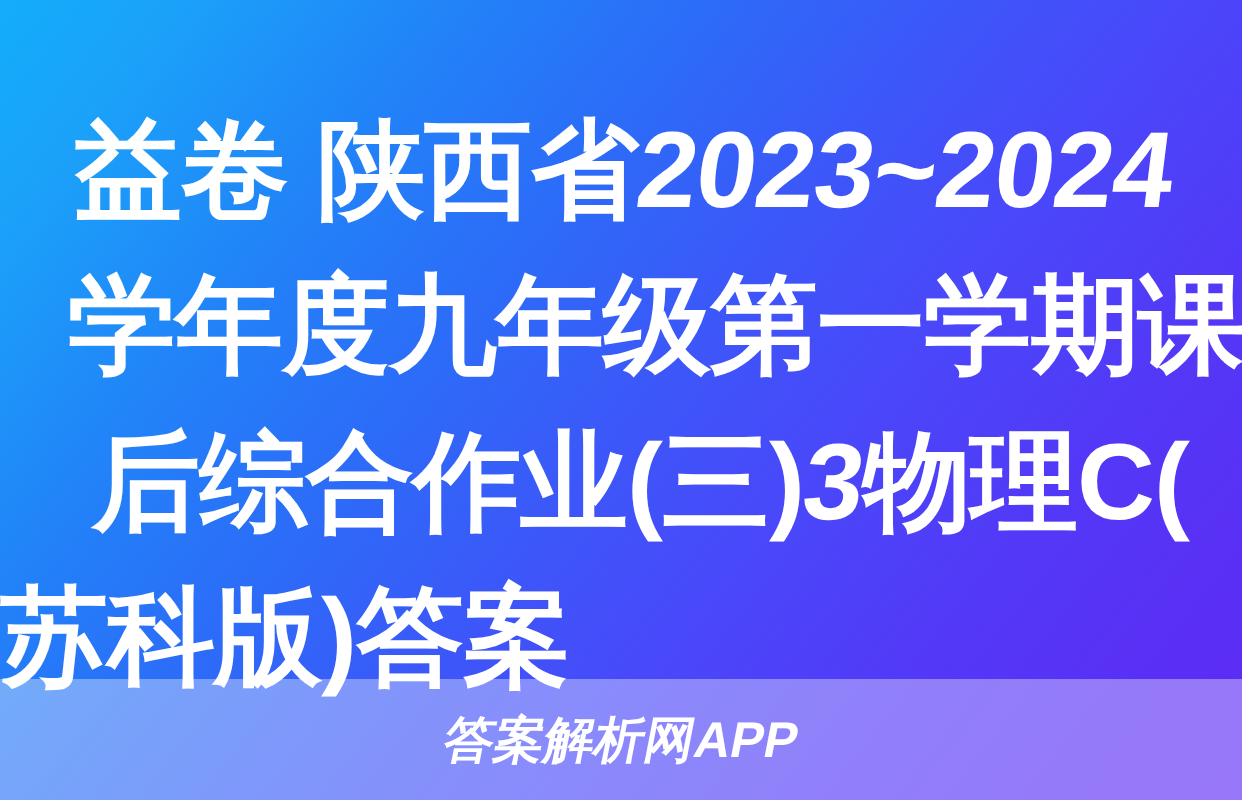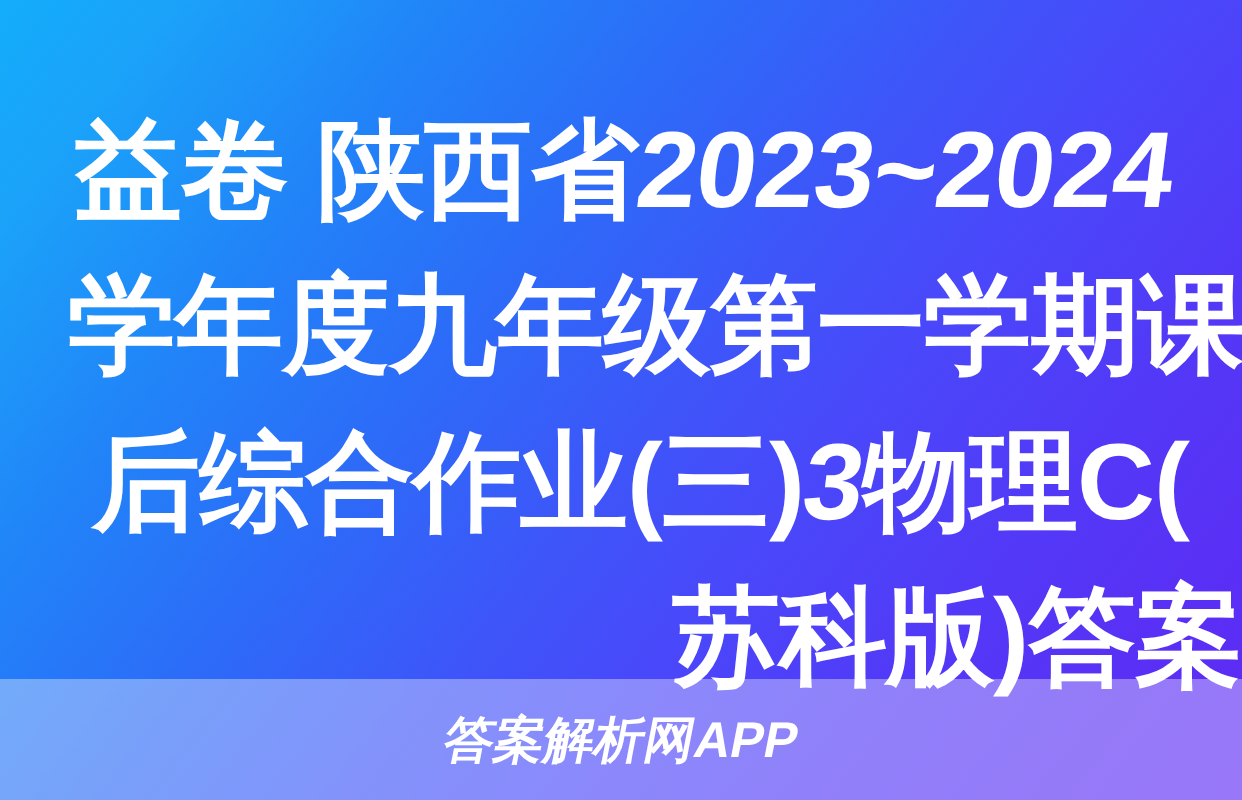--- a/index.html
+++ b/index.html
@@ -50,21 +50,21 @@
     line-height: 155px;
     font-weight: 700;
     letter-spacing: -1px;
     white-space: nowrap;
     text-rendering: geometricPrecision;
   }
 
   .title-line.l1 { position: absolute; left: 74px;  top: 92px; }
   .title-line.l2 { position: absolute; left: 68px;  top: 247px; }
   .title-line.l3 { position: absolute; left: 92px;  top: 404px; }
-  .title-line.l4 { position: absolute; left: 0;     top: 559px; width: 1242px; text-align: right; }
+  .title-line.l4 { position: absolute; left: 0;     top: 559px; width: 1242px; text-align: left; }
 
   
   .lat {
     display: inline-block;
     transform: skewX(-7deg);
     font-weight: 700;
   }
 
   
   .footer-band {

